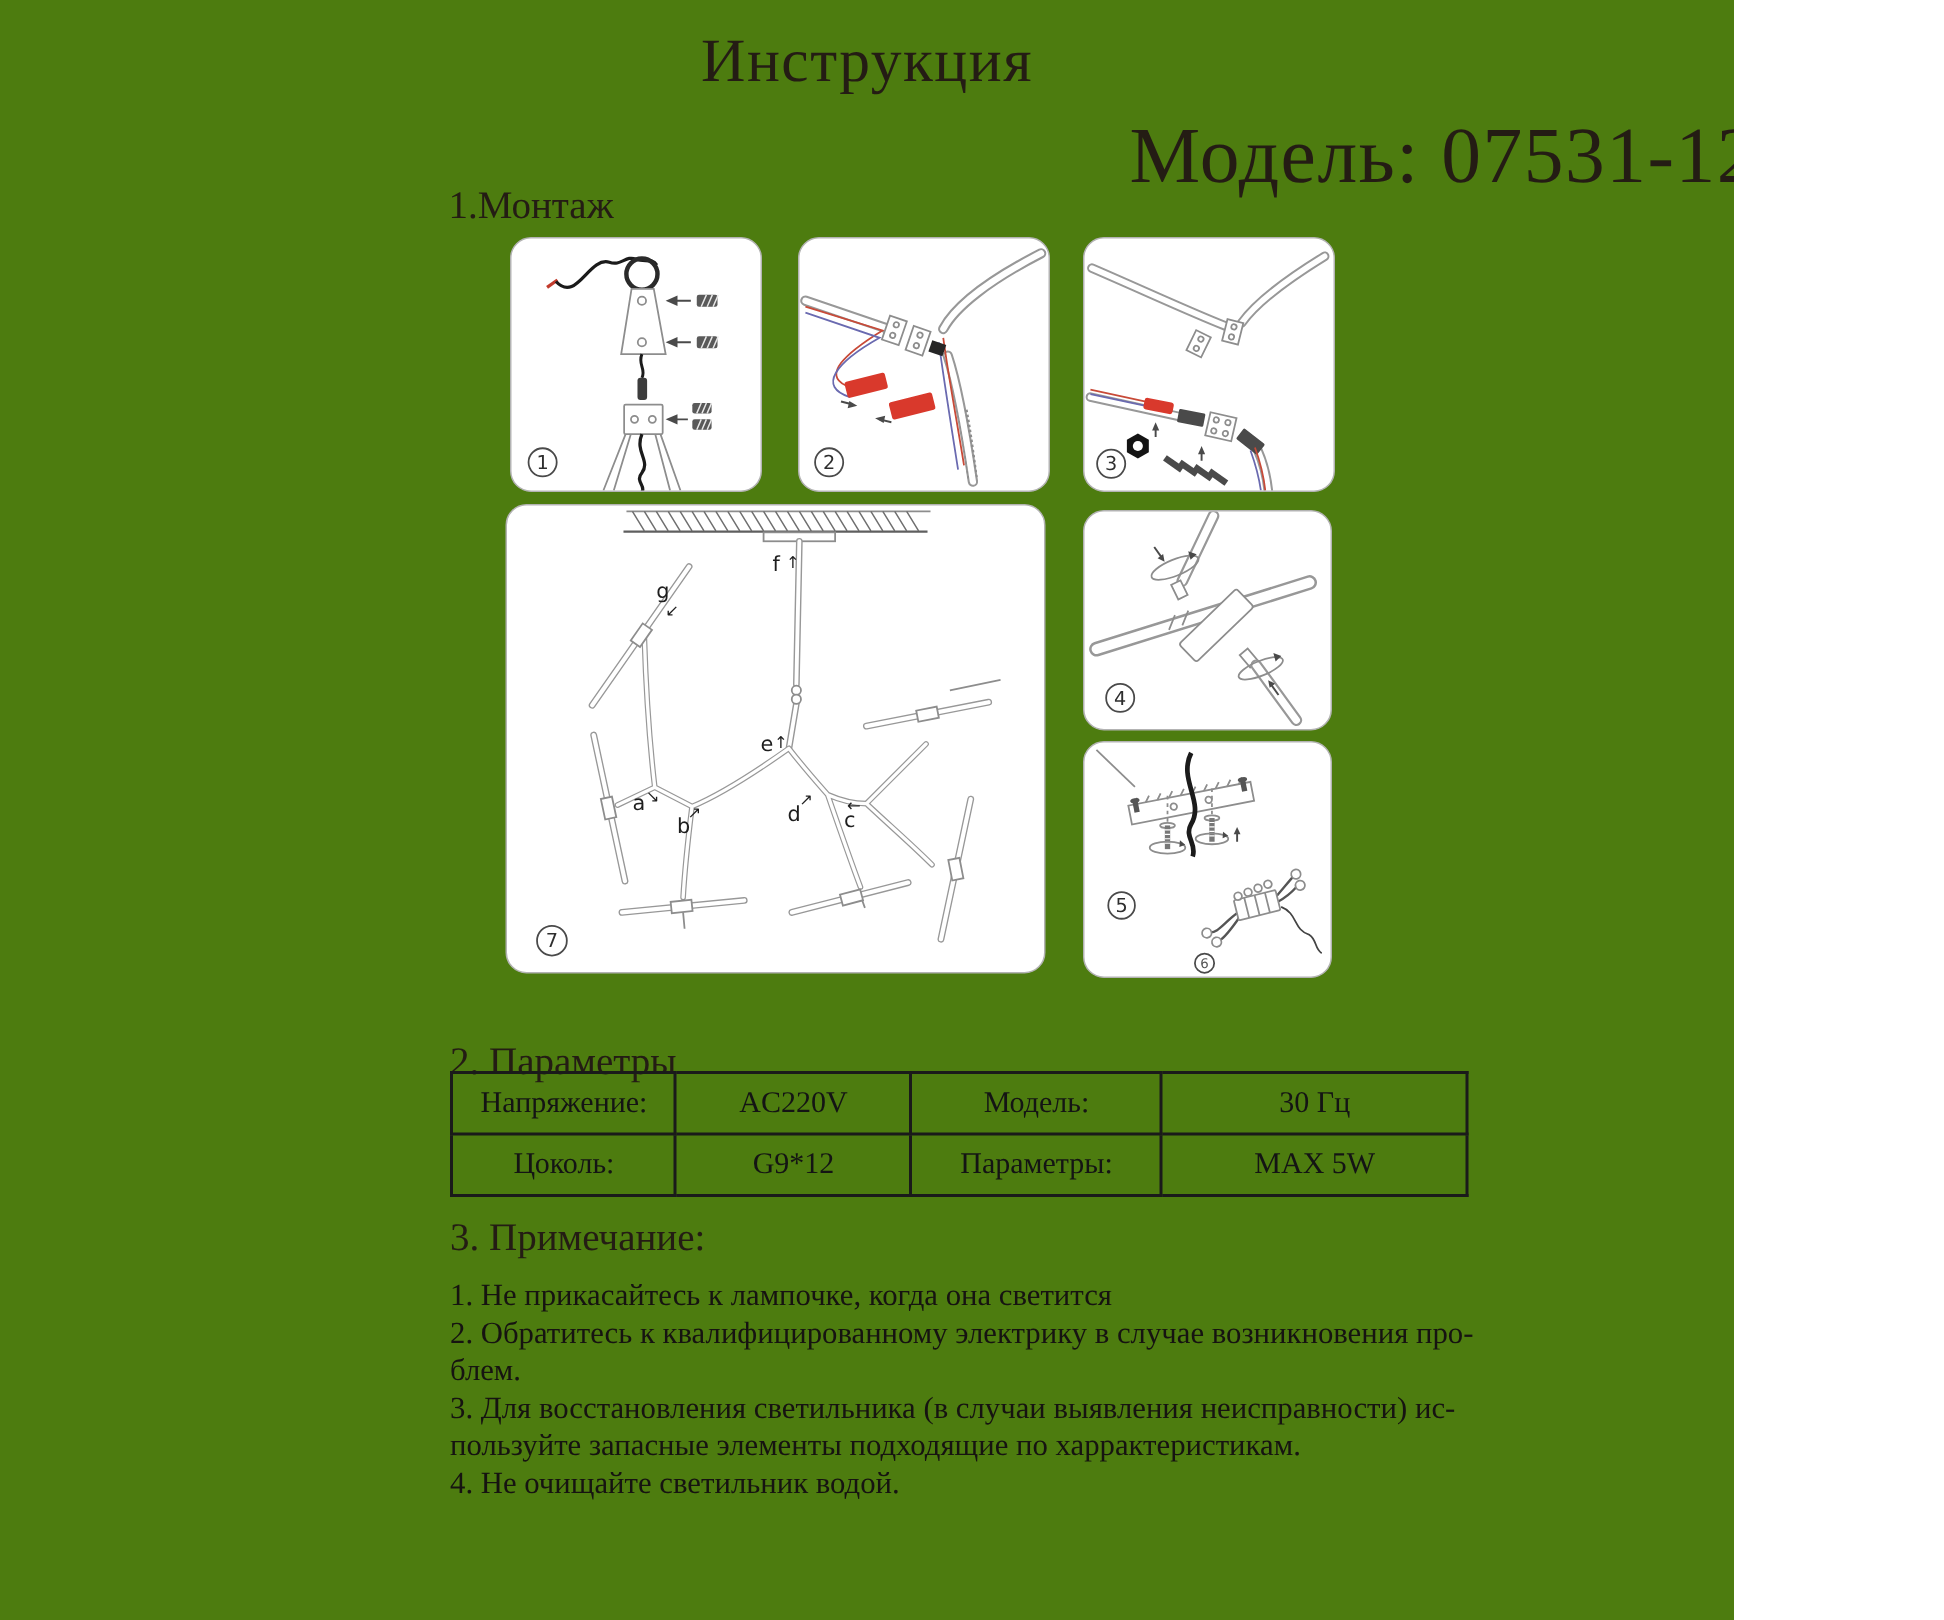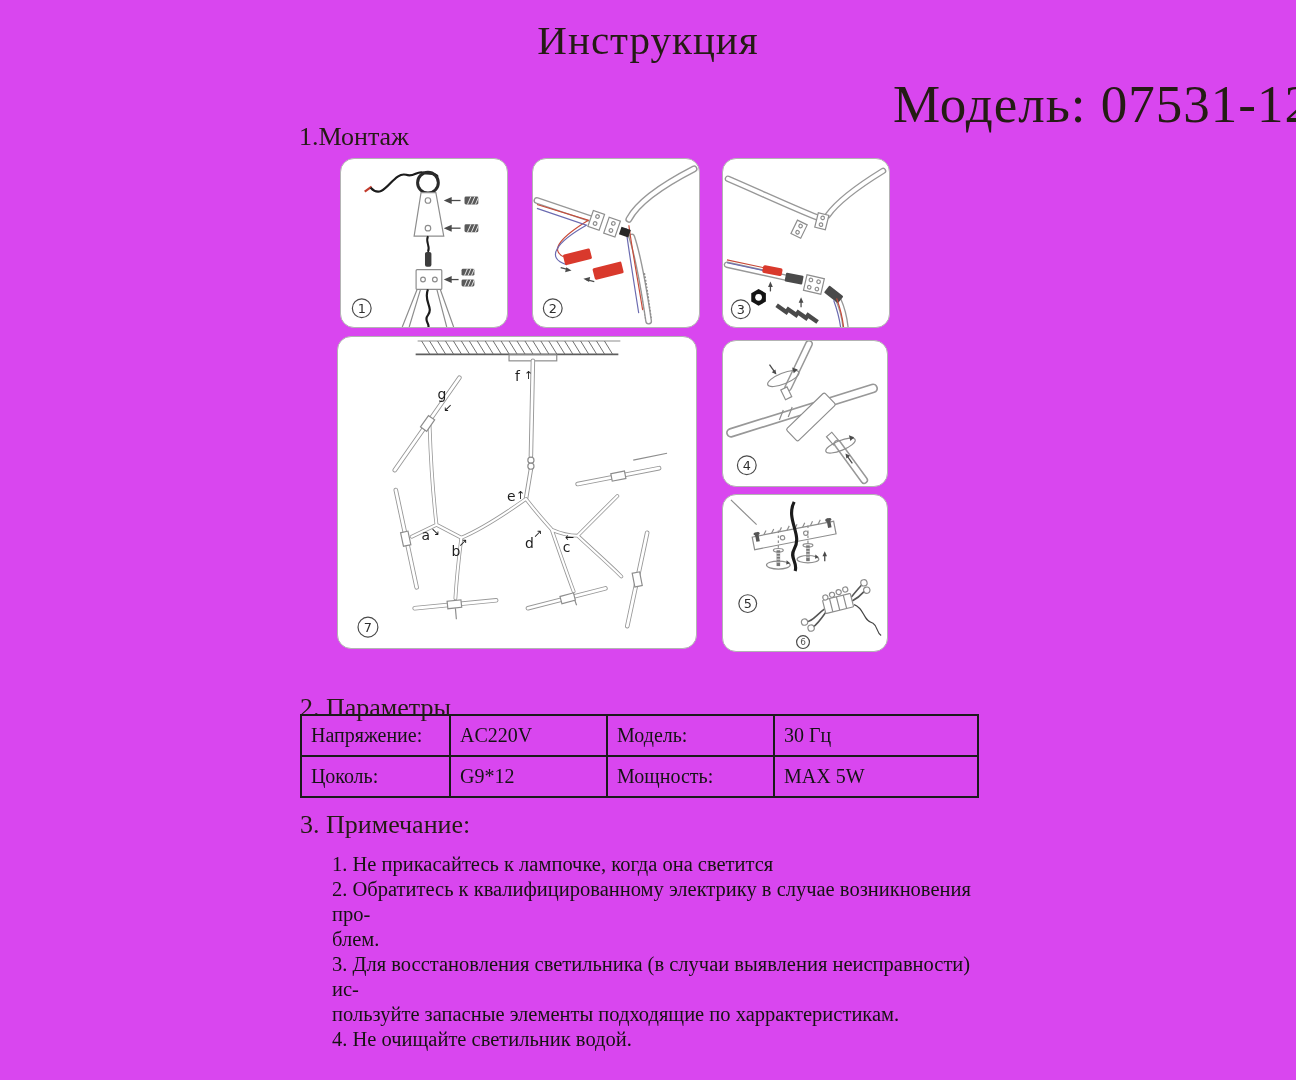--- a/index.html
+++ b/index.html
@@ -1,16 +1,16 @@
 <!DOCTYPE html>
 <html><head>
 <meta charset="utf-8">
 <style>
   html,body{margin:0;padding:0;background:#fff;}
-  #page{position:relative;width:1296px;height:1080px;background:#d946ef;
+  #page{position:relative;width:1156px;height:1080px;background:#4d7c0f;
         font-family:"Liberation Serif",serif;color:#241c14;overflow:hidden;}
 
   .doc-title{position:absolute;top:16px;left:0;width:100%;text-align:center;
              font-size:41px;letter-spacing:1px;}
   .doc-model{position:absolute;top:74px;left:16px;width:100%;text-align:right;
              font-size:53px;letter-spacing:1px;}
   .sec-heading{position:absolute;font-size:26px;}
   #h-montage{left:299px;top:122px;}
   #h-params{left:300px;top:661px;margin-top:32px;}
   #h-notes{left:300px;top:810px;}
@@ -38,25 +38,25 @@
   .arl{stroke:#4a4a4a;stroke-width:1.3;fill:none;}
   text.l{font:14px "DejaVu Sans",sans-serif;fill:#1e1e1e;}
   text.ar{font:11px "DejaVu Sans",sans-serif;fill:#1e1e1e;}
   text.num{font:13px "DejaVu Sans",sans-serif;fill:#2e2e2e;}
   text.num6{font:9px "DejaVu Sans",sans-serif;fill:#555;}
   .numc{fill:#fff;stroke:#4a4a4a;stroke-width:1.2;}
 
   .ptable{position:absolute;left:300px;top:714px;border-collapse:collapse;
           table-layout:fixed;font-size:20px;color:#141414;}
   .ptable td{border:2px solid #1a1a1a;height:39px;padding:0 8px 0 9px;
-             vertical-align:middle;overflow:hidden;white-space:nowrap;}
+             vertical-align:middle;overflow:hidden;white-space:nowrap;text-align:center;}
 
   .notes{position:absolute;left:300px;top:852px;width:700px;
          font-size:20.5px;line-height:25px;color:#161311;}
-  .note{white-space:pre-line;margin-left:32px;}
+  .note{white-space:pre-line;}
 </style>
 </head>
 <body>
 
 <div id="page">
 
   <div class="doc-title">Инструкция</div>
   <div class="doc-model">Модель: 07531-12</div>
 
   <div class="sec-heading" id="h-montage">1.Монтаж</div>
@@ -393,21 +393,21 @@
     <tbody>
       <tr>
         <td>Напряжение:</td>
         <td>AC220V</td>
         <td>Модель:</td>
         <td>30 Гц</td>
       </tr>
       <tr>
         <td>Цоколь:</td>
         <td>G9*12</td>
-        <td>Мощность:</td>
+        <td>Параметры:</td>
         <td>MAX 5W</td>
       </tr>
     </tbody>
   </table>
 
   <div class="sec-heading" id="h-notes">3. Примечание:</div>
 
   <div class="notes">
     <div class="note">1. Не прикасайтесь к лампочке, когда она светится</div>
     <div class="note">2. Обратитесь к квалифицированному электрику в случае возникновения про-

